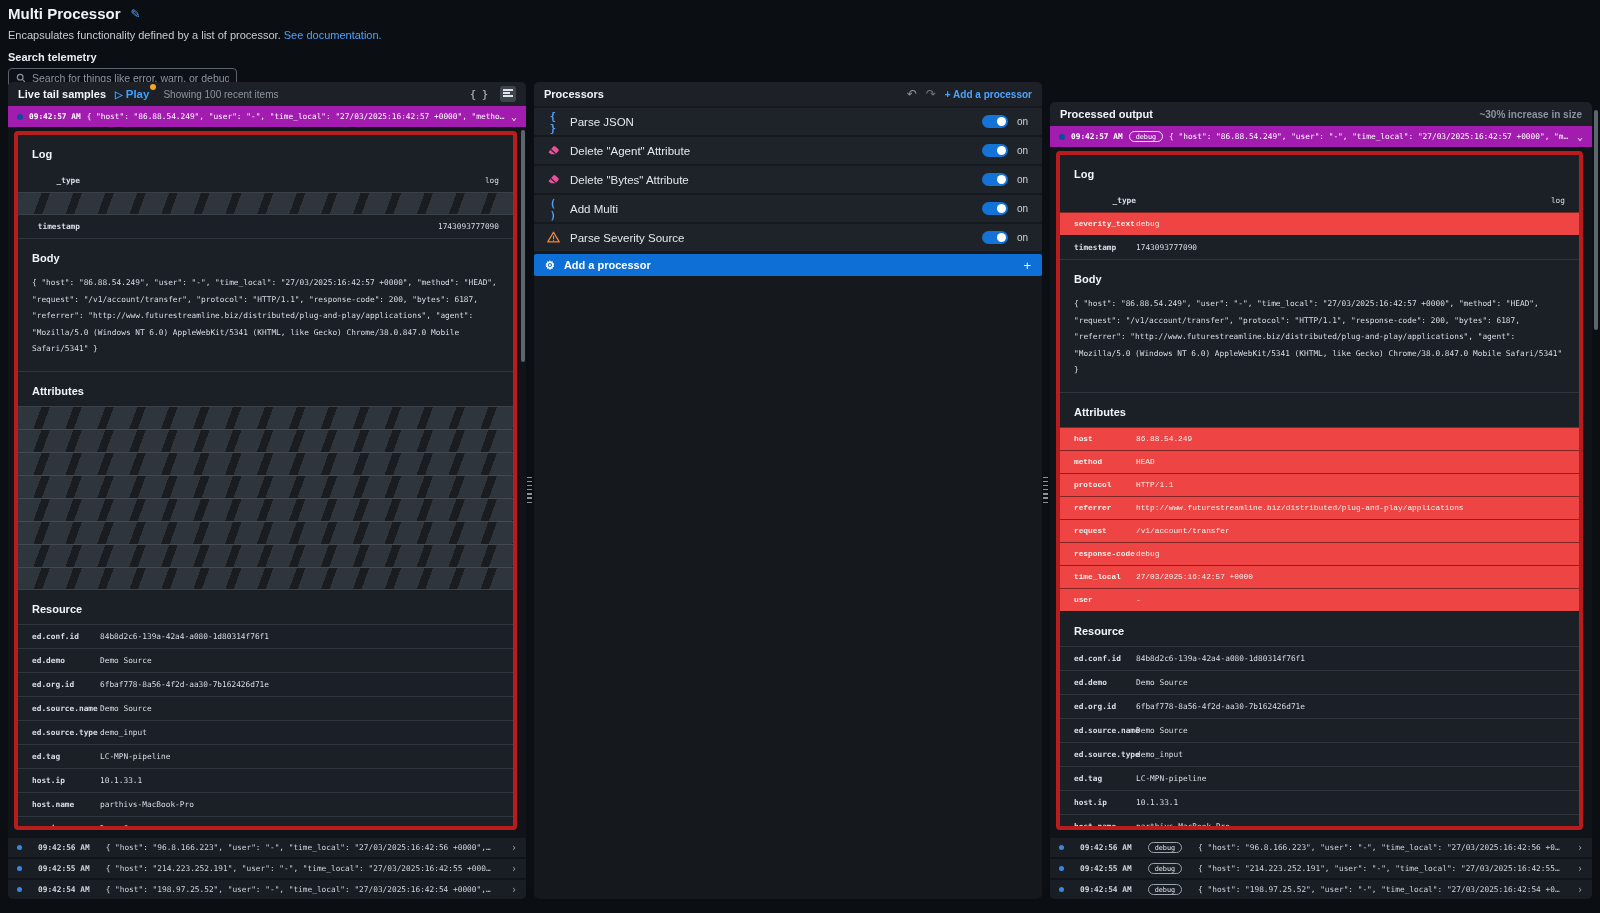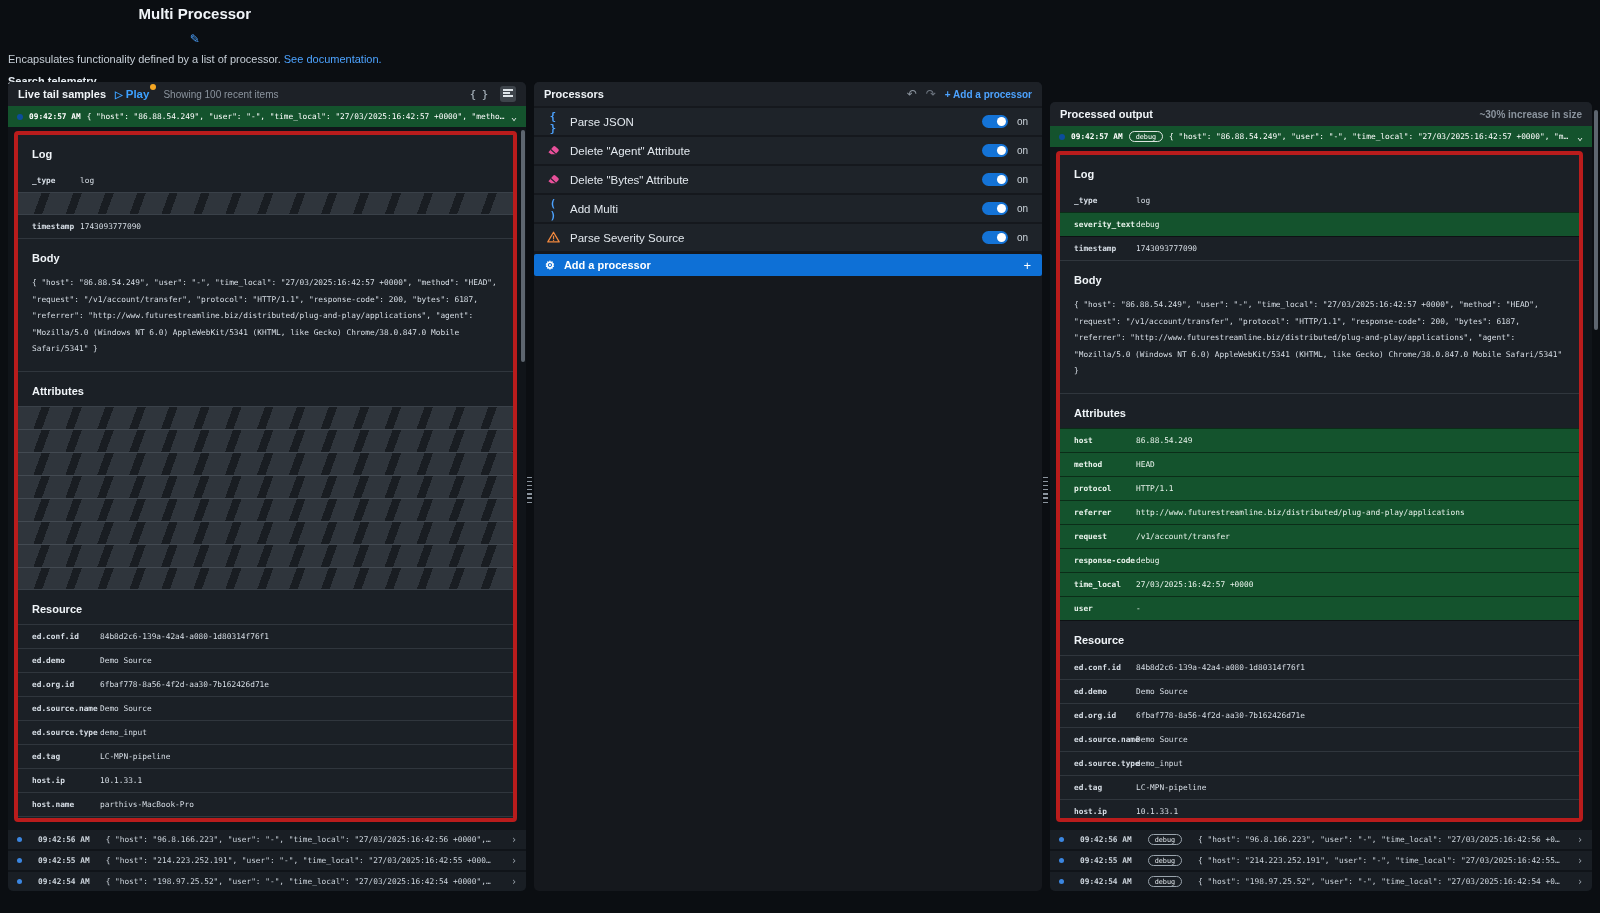--- a/index.html
+++ b/index.html
@@ -6,39 +6,39 @@
   html,body { width:1600px; height:913px; }
   body {
     background:#0b0e12; color:#e6edf3;
     font-family:"Liberation Sans", sans-serif;
     position:relative; overflow:hidden;
   }
   .mono { font-family:"DejaVu Sans Mono", monospace; }
 
   
   .page-head { position:absolute; left:8px; top:5px; }
-  .title-row { display:flex; align-items:center; gap:10px;flex-direction:column; }
+  .title-row { display:flex; align-items:center; gap:10px; }
   .page-title { font-size:15px; font-weight:bold; color:#f0f4f8; }
   .edit-icon { color:#4da3ff; font-size:12px; cursor:pointer; }
   .subtitle { margin-top:7px; font-size:11px; color:#c6ced6; }
   .doc-link { color:#4da3ff; }
   .search-label { margin-top:10px; font-size:11px; font-weight:bold; color:#e6edf3; }
   .search-box {
     margin-top:5px; width:229px; height:20px; border:1px solid #5a626b; border-radius:4px;
     background:#0d1117; display:flex; align-items:center; gap:6px; padding:0 7px;
   }
   .search-box svg { flex:0 0 auto; }
   .search-box input {
     flex:1; background:transparent; border:none; outline:none; color:#c6ced6;
     font-size:10.5px; font-family:"Liberation Sans",sans-serif;
   }
   .search-box input::placeholder { color:#8b949e; }
 
   
-  .panel { position:absolute; top:82px; bottom:22px; border-radius:5px; display:flex; flex-direction:column; overflow:hidden; background:#101419; }
+  .panel { position:absolute; top:82px; bottom:14px; border-radius:5px; display:flex; flex-direction:column; overflow:hidden; background:#101419; }
   .panel-left  { left:8px;    width:518px; }
   .panel-mid   { left:534px;  width:508px; background:#15181d; }
   .panel-right { left:1050px; width:542px;margin-top:20px; }
 
   .panel-hdr {
     flex:0 0 24px; background:#1d2127; display:flex; align-items:center; gap:9px;
     padding:0 10px; font-size:11px;
   }
   .panel-hdr .hdr-title { font-weight:bold; color:#f0f4f8; }
   .hdr-status { font-size:10px; color:#8b949e; }
@@ -51,41 +51,41 @@
   .list-icon-bars { display:inline-block; width:10px; }
   .list-icon-bars span { display:block; height:1.5px; background:#dfe5ea; margin:1.5px 0; }
   .list-icon-bars span:nth-child(2){ width:70%; }
   .size-note { font-size:10px; color:#8b949e; font-weight:bold; }
   .undo-redo { color:#8b949e; font-size:12px; cursor:pointer; }
   .undo-redo.dim { color:#6e7681; }
   .add-link { color:#4da3ff; font-size:10px; font-weight:bold; cursor:pointer; }
 
   
   .sel-row {
-    flex:0 0 21px; background:#14532d; display:flex; align-items:center; gap:6px;
+    flex:0 0 21px; background:#a21caf; display:flex; align-items:center; gap:6px;
     padding:0 9px; color:#fff;
   }
   .sel-row .dot { flex:0 0 6px; width:6px; height:6px; border-radius:50%; background:#0c4d9b; }
   .log-time { font-size:7.8px; font-weight:bold; white-space:nowrap; }
   .sel-row .txt { flex:1; white-space:nowrap; overflow:hidden; text-overflow:ellipsis; font-size:7.8px; }
   .chev { flex:0 0 auto; font-size:10px; color:#fff; }
 
   
   .body-area { flex:1; padding:4px 9px 5px 6px; overflow:hidden; position:relative; }
   .card {
     height:100%; border:4px solid #b91c1c; border-radius:4px; background:#1b2026;
     overflow:hidden;
   }
   .sec-h { font-size:11px; font-weight:bold; color:#f0f4f8; padding:13px 14px 9px; }
   .kv { display:flex; align-items:center; padding:7px 14px; font-size:7.8px; color:#d7dee6; border-top:1px solid #30363d; }
-  .kv.no-line { border-top:none; }
+  .kv.no-line { border-top:none;text-align:right; }
   .kv .k { font-weight:bold; flex:0 0 auto; }
   .kv .v { flex:1; white-space:nowrap; overflow:hidden; }
   .kw48 .k { width:48px; } .kw68 .k { width:68px; } .kw62 .k { width:62px; }
-  .kv.green { background:#14532d; border-top:1px solid rgba(0,0,0,.45); color:#e9f3ec; }
+  .kv.green { background:#ef4444; border-top:1px solid rgba(0,0,0,.45); color:#e9f3ec;font-family:Liberation Mono, monospace; }
   .body-txt { padding:2px 14px 13px; font-size:7.8px; line-height:16.5px; color:#d7dee6; }
   .hatch {
     height:23px;
     background:repeating-linear-gradient(110deg,#2f353c 0 22px,#191d22 22px 30px);
     border-top:1px solid #3a4149;
   }
   .hatch.capped { border-bottom:1px solid #3a4149; }
   .hatch-stack .hatch + .hatch { border-top:1px solid #434a52; }
 
   

